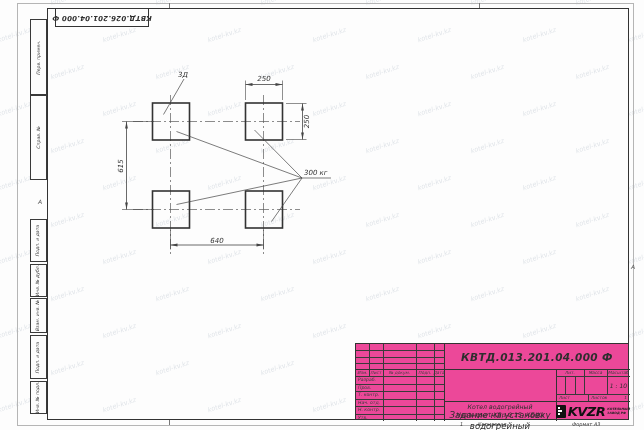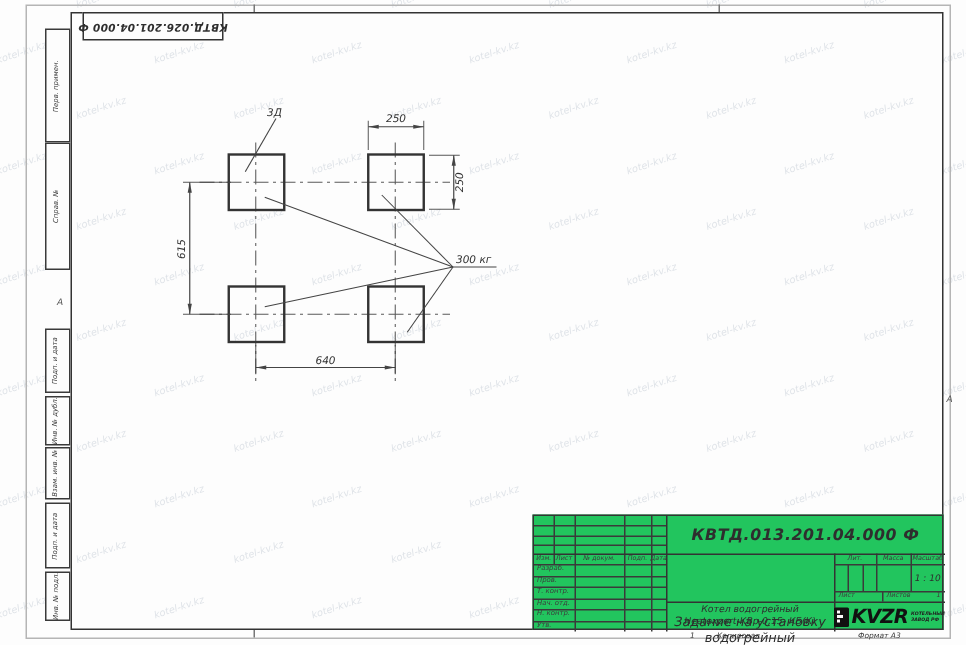--- a/index.html
+++ b/index.html
@@ -27,21 +27,21 @@
   svg.draw{position:absolute;inset:0;z-index:3;}
   svg.draw text{font-family:"DejaVu Sans",sans-serif;font-style:italic;fill:#333;font-size:7px;}
   
   .notes{position:absolute;left:356px;top:260px;width:242px;z-index:3;}
   .notes ol{margin:0;padding:0;list-style:none;counter-reset:n;}
   .notes li{position:relative;counter-increment:n;padding-left:14px;font-size:6.4px;
       font-style:italic;line-height:1.38;color:#333;margin-bottom:.5px;}
   .notes li::before{content:counter(n) ".";position:absolute;left:1px;}
   
   .tb{position:absolute;left:355px;top:343px;width:274px;height:77px;z-index:5;
-      border:1.6px solid #333;background:#22c55e;box-sizing:border-box;font-style:italic;}
+      border:1.6px solid #333;background:#ec4899;box-sizing:border-box;font-style:italic;}
   .tb .v,.tb .h{position:absolute;background:#3a3a3a;}
   .tb .v{width:0.8px;} .tb .h{height:0.8px;}
   .tb .thick{background:#333;}
   .cell{position:absolute;display:flex;align-items:center;justify-content:center;text-align:center;box-sizing:border-box;}
   .tiny{font-size:4.3px;color:#3c3c3c;}
   .rowlab{font-size:4.6px;justify-content:flex-start;padding-left:2px;color:#3c3c3c;}
   .desig{font-size:10.5px;font-weight:600;letter-spacing:.4px;}
   .doctitle{font-size:8.6px;line-height:1.25;flex-direction:column;}
   .product{font-size:6.2px;line-height:1.3;flex-direction:column;}
   .scaleval{font-size:6px;}

